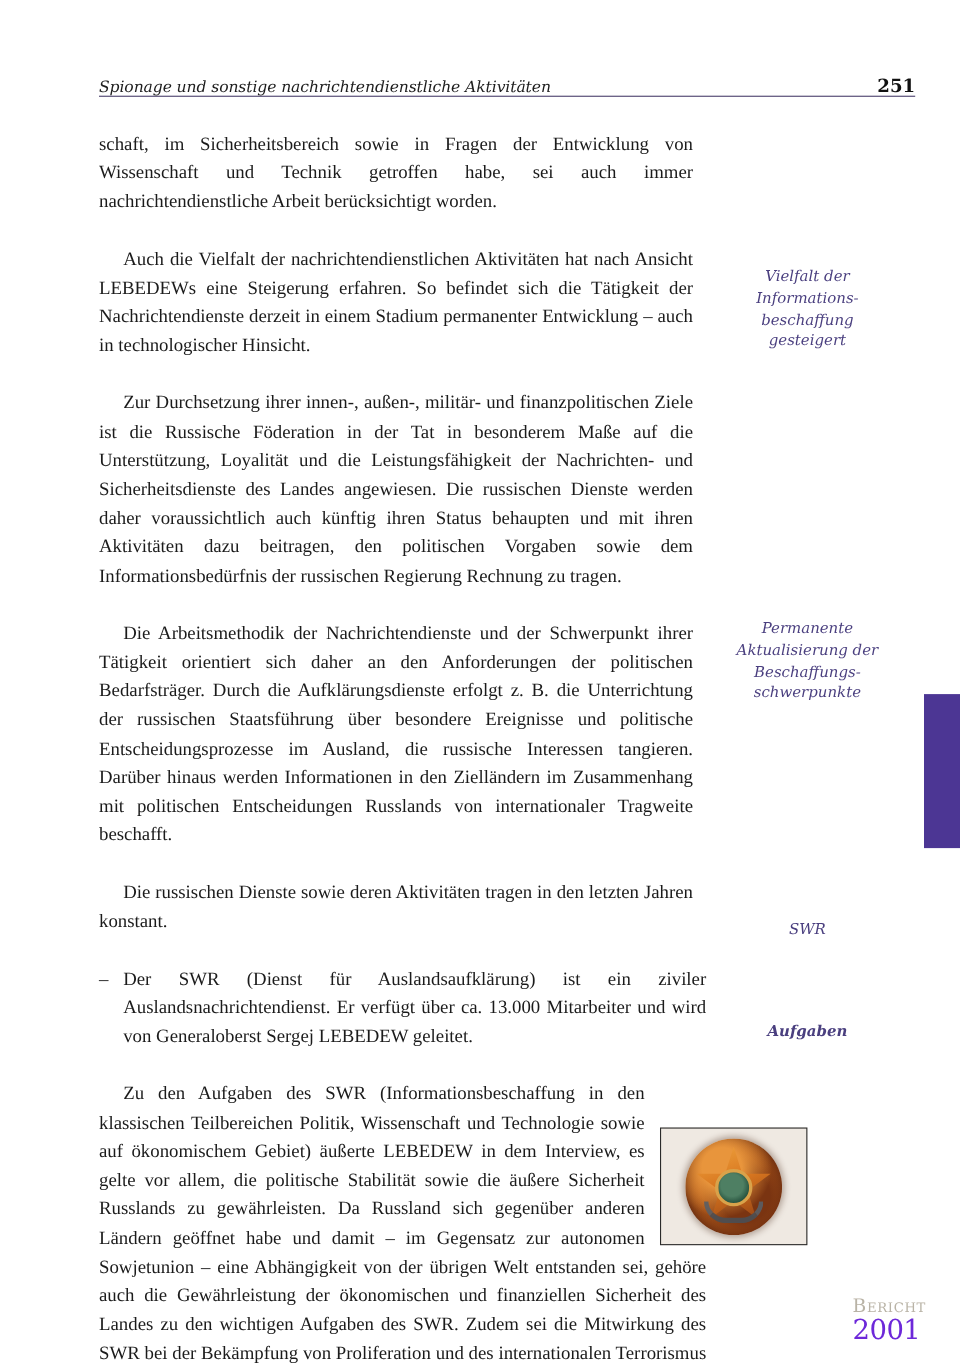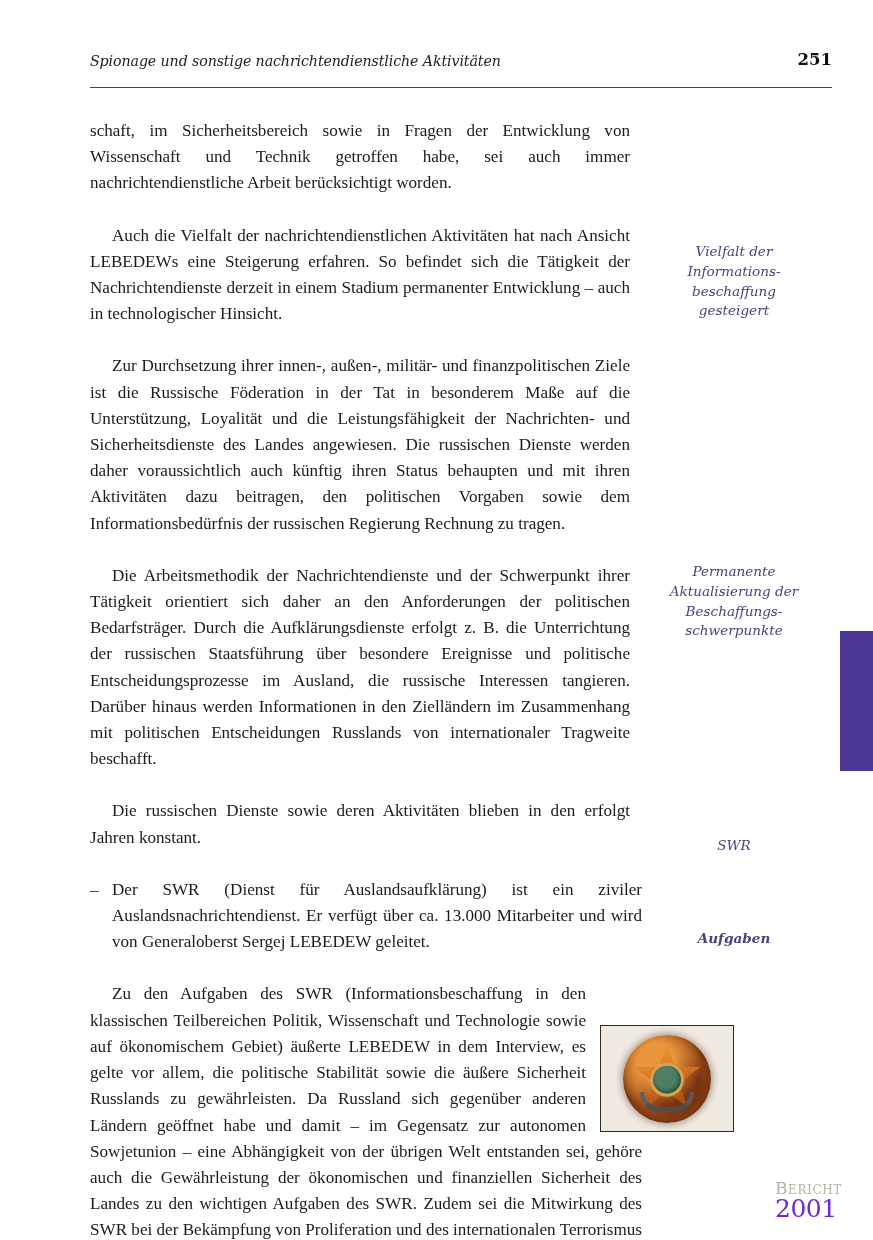--- a/index.html
+++ b/index.html
@@ -26,21 +26,21 @@
   .running-head {
     position: absolute;
     left: 90px;
     top: 60px;
     width: 742px;
     height: 28px;
     border-bottom: 1.4px solid #4a3f6b;
     display: flex;
     align-items: flex-end;
     justify-content: space-between;
-    padding-bottom: 19px;
+    padding-bottom: 0;
     box-sizing: border-box;
     text-align: center;
   }
   .running-head-title {
     font-family: "DejaVu Serif", "Liberation Serif", serif;
     font-style: italic;
     font-size: 14.2px;
     letter-spacing: -0.1px;
     color: #1d1d1d;
     line-height: 1;
@@ -241,21 +241,21 @@
   <div class="text-column">
 
     <p class="para">schaft, im Sicherheitsbereich sowie in Fragen der Entwicklung von Wissenschaft und Technik getroffen habe, sei auch immer nachrichtendienstliche Arbeit berücksichtigt worden.</p>
 
     <p class="para indent">Auch die Vielfalt der nachrichtendienstlichen Aktivitäten hat nach Ansicht LEBEDEWs eine Steigerung erfahren. So befindet sich die Tätigkeit der Nachrichtendienste derzeit in einem Stadium permanenter Entwicklung – auch in technologischer Hinsicht.</p>
 
     <p class="para indent">Zur Durchsetzung ihrer innen-, außen-, militär- und finanzpolitischen Ziele ist die Russische Föderation in der Tat in besonderem Maße auf die Unterstützung, Loyalität und die Leistungsfähigkeit der Nachrichten- und Sicherheitsdienste des Landes angewiesen. Die russischen Dienste werden daher voraussichtlich auch künftig ihren Status behaupten und mit ihren Aktivitäten dazu beitragen, den politischen Vorgaben sowie dem Informationsbedürfnis der russischen Regierung Rechnung zu tragen.</p>
 
     <p class="para indent">Die Arbeitsmethodik der Nachrichtendienste und der Schwerpunkt ihrer Tätigkeit orientiert sich daher an den Anforderungen der politischen Bedarfsträger. Durch die Aufklärungsdienste erfolgt z. B. die Unterrichtung der russischen Staatsführung über besondere Ereignisse und politische Entscheidungsprozesse im Ausland, die russische Interessen tangieren. Darüber hinaus werden Informationen in den Zielländern im Zusammenhang mit politischen Entscheidungen Russlands von internationaler Tragweite beschafft.</p>
 
-    <p class="para indent">Die russischen Dienste sowie deren Aktivitäten blieben in den erfolgt Jahren konstant.</p>
+    <p class="para indent">Die russischen Dienste sowie deren Aktivitäten tragen in den letzten Jahren konstant.</p>
 
     <div class="dash-item">
       <span class="dash-marker">–</span>
       <span>Der SWR (Dienst für Auslandsaufklärung) ist ein ziviler Auslandsnachrichtendienst. Er verfügt über ca. 13.000 Mitarbeiter und wird von Generaloberst Sergej LEBEDEW geleitet.</span>
     </div>
 
     <div>
       <div class="figure-float">
         <div class="figure-frame">
           <div class="emblem">

